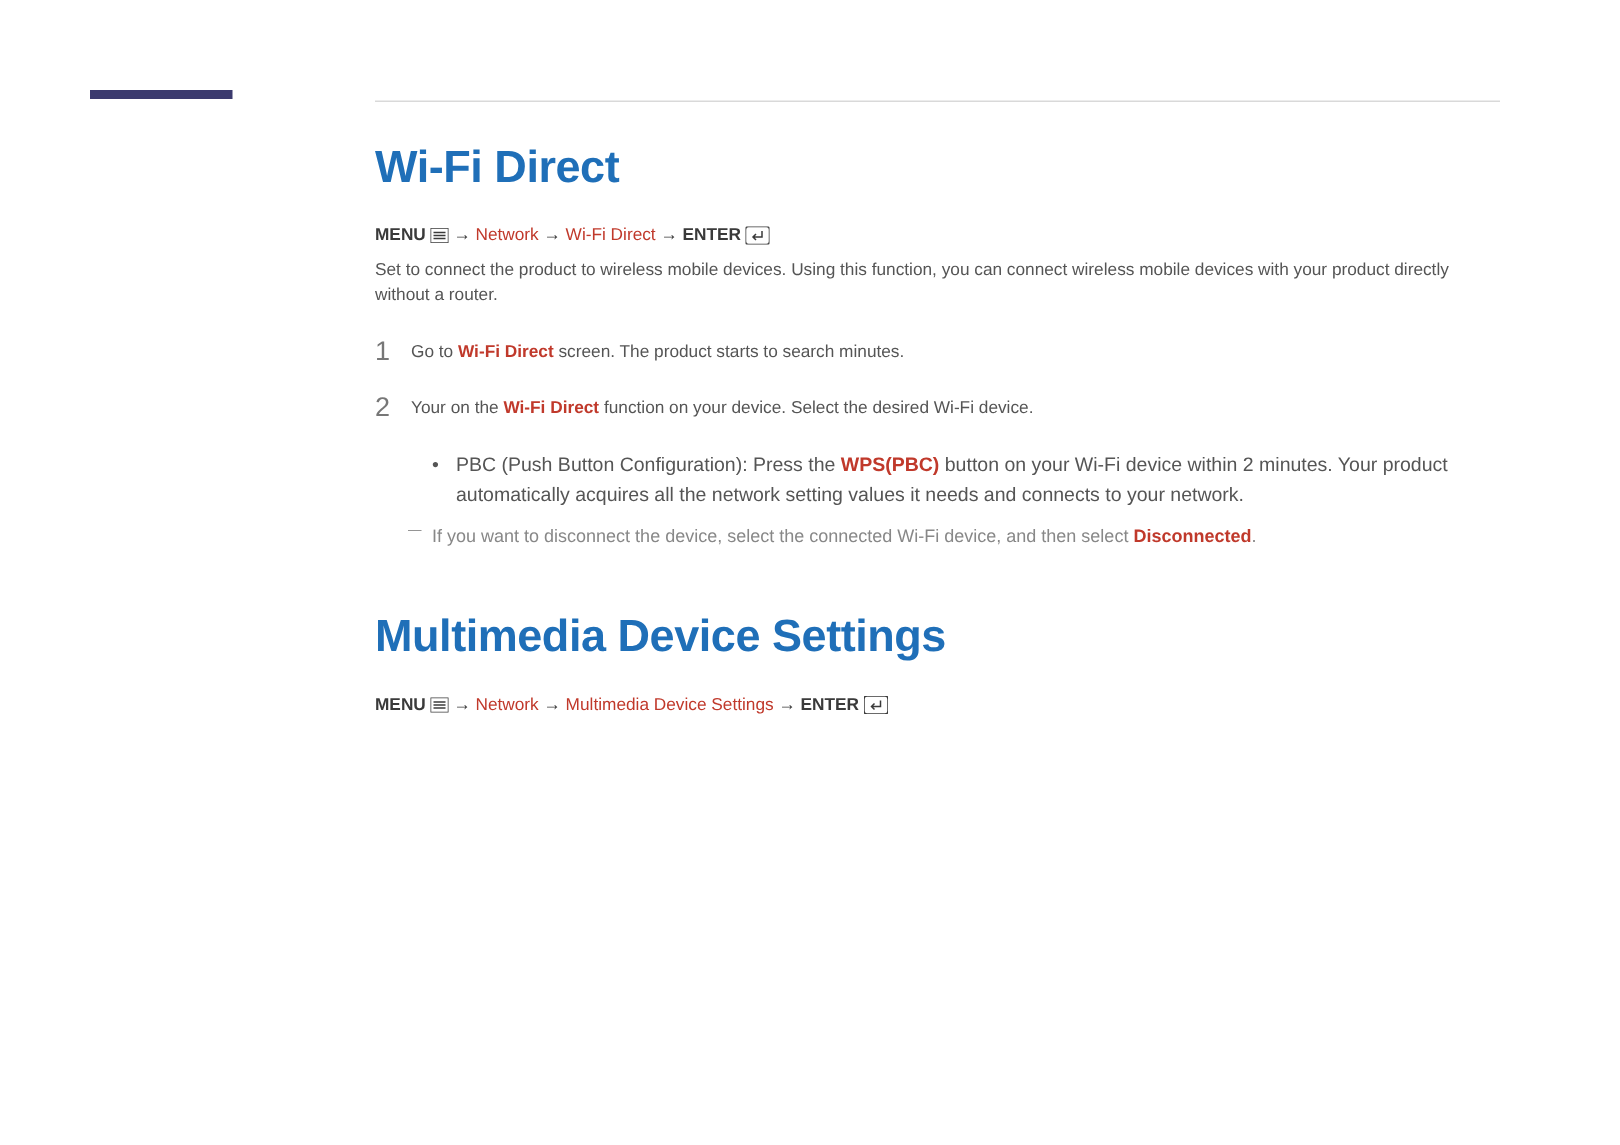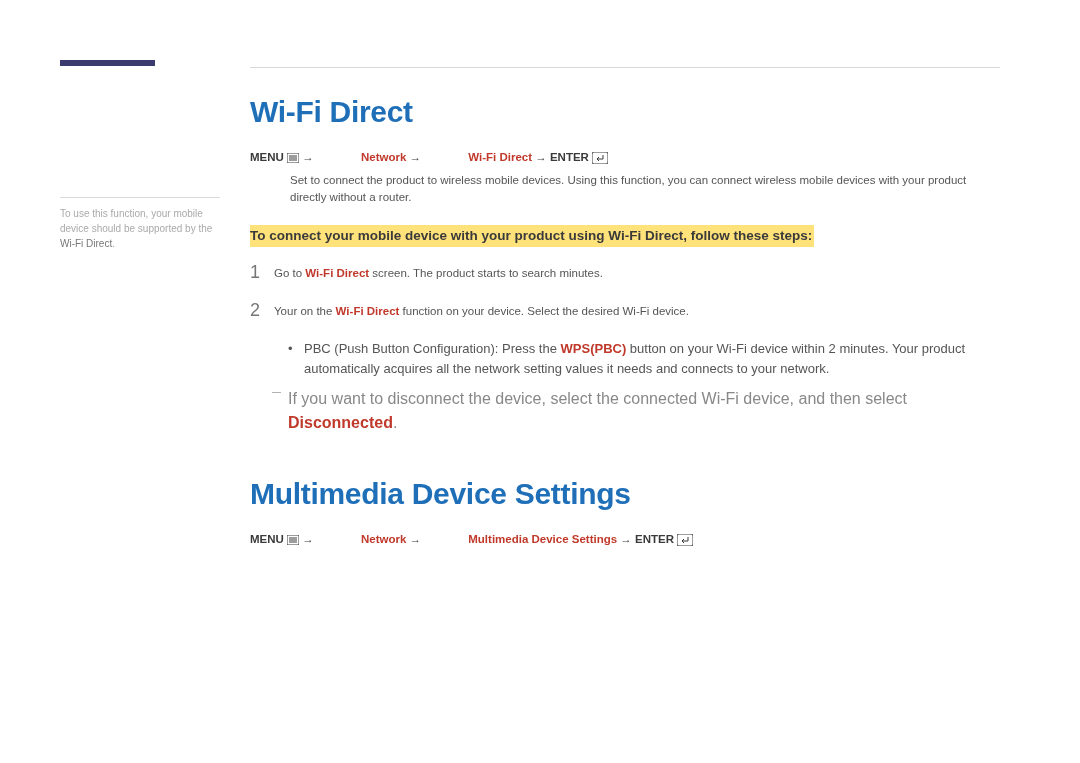--- a/index.html
+++ b/index.html
@@ -6,49 +6,46 @@
   html, body { width: 1080px; height: 763px; background: #ffffff; font-family: "Segoe UI", "Helvetica Neue", Arial, sans-serif; color: #4a4a4a; }
   .page { position: relative; width: 1080px; height: 763px; padding: 60px 80px 40px 60px; }
   .accent-bar { position: absolute; top: 60px; left: 60px; width: 95px; height: 6px; background: #3b3a6e; }
   .rule { position: absolute; top: 67px; left: 250px; right: 80px; border-top: 1px solid #d9d9d9; }
   .sidebar { position: absolute; top: 197px; left: 60px; width: 160px; font-size: 10px; color: #aaaaaa; line-height: 1.5; border-top: 1px solid #dcdcdc; padding-top: 8px; }
   .sidebar .strong { color: #777; }
   .content { position: absolute; top: 95px; left: 250px; right: 80px; }
   h1 { font-size: 30px; font-weight: 600; color: #1f6fb8; margin-bottom: 22px; letter-spacing: -0.3px; }
   h1.second { margin-top: 42px; }
   .navpath { font-size: 11.5px; font-weight: 700; color: #3a3a3a; margin-bottom: 6px; }
-  .navpath .red { color: #c0392b; font-weight: 700; margin-left: 44px; }
-  .desc { font-size: 11.5px; color: #555; line-height: 1.5; margin-bottom: 18px; margin-left: 40px; }
+  .navpath .red { color: #c0392b; font-weight: 400; }
+  .desc { font-size: 11.5px; color: #555; line-height: 1.5; margin-bottom: 18px; }
   .highlight-wrap { margin-bottom: 16px; }
   .highlight { display: inline-block; background: #ffe27a; color: #3a3a3a; font-weight: 700; font-size: 13.5px; padding: 2px 2px 2px 0; line-height: 1.4; }
   .steps { margin-bottom: 4px; }
   .step { display: flex; align-items: flex-start; margin-bottom: 18px; font-size: 11.5px; color: #555; line-height: 1.5; }
   .step .num { flex: 0 0 24px; font-size: 18px; color: #777; font-weight: 400; line-height: 1.1; }
   .step .txt { flex: 1; padding-top: 2px; }
   .step .txt .strong { color: #c0392b; font-weight: 700; }
   .bullets { padding-left: 38px; }
   .bullets .b-item { position: relative; padding-left: 16px; font-size: 13px; color: #555; line-height: 1.55; margin-bottom: 8px; }
   .bullets .b-item::before { content: "•"; position: absolute; left: 0; top: 0; color: #555; }
   .bullets .b-item .redbold { color: #c0392b; font-weight: 700; }
-  .footnote { position: relative; font-size: 16px; color: #888; padding-left: 16px; line-height: 1.5; margin-top: 4px; margin-bottom: 4px; margin-left: 22px; }
+  .footnote { position: relative; font-size: 12px; color: #888; padding-left: 16px; line-height: 1.5; margin-top: 4px; margin-bottom: 4px; margin-left: 22px; }
   .footnote::before { content: "—"; position: absolute; left: 0; top: -1px; color: #888; font-size: 9px; }
   .footnote .redbold { color: #c0392b; font-weight: 700; }
   .icon-menu { display:inline-block; vertical-align:-2px; }
   .icon-enter { display:inline-block; vertical-align:-3px; }
 </style>
 </head>
 <body>
 
 <div class="page">
   <div class="accent-bar"></div>
   <div class="rule"></div>
 
-  <div class="sidebar">
-    <span>To use this function, your mobile device should be supported by the </span><span class="strong">Wi-Fi Direct</span><span>.</span>
-  </div>
 
   <div class="content">
 
     <h1>Wi-Fi Direct</h1>
 
     <div class="navpath">
       <span>MENU</span>
       <span class="icon-menu"><svg width="12" height="10">
             <rect x="0" y="0" width="12" height="10" fill="none" stroke="#3a3a3a" stroke-width="1"></rect>
             <line x1="2" y1="3" x2="10" y2="3" stroke="#3a3a3a" stroke-width="1"></line>
@@ -57,23 +54,20 @@
           </svg></span>
       <span> → </span><span class="red">Network</span><span> → </span><span class="red">Wi-Fi Direct</span><span> → </span><span>ENTER</span>
       <span class="icon-enter"><svg width="16" height="12">
             <rect x="0" y="0" width="16" height="12" rx="2" fill="none" stroke="#3a3a3a" stroke-width="1"></rect>
             <path d="M11 3 L11 7 L5 7 M7 5 L5 7 L7 9" fill="none" stroke="#3a3a3a" stroke-width="1"></path>
           </svg></span>
     </div>
 
     <div class="desc">Set to connect the product to wireless mobile devices. Using this function, you can connect wireless mobile devices with your product directly without a router.</div>
 
-    <div class="highlight-wrap">
-      <span class="highlight">To connect your mobile device with your product using Wi-Fi Direct, follow these steps:</span>
-    </div>
 
     <div class="steps">
       <div class="step">
         <div class="num">1</div>
         <div class="txt">
           <span>Go to </span><span class="strong">Wi-Fi Direct</span><span> screen. The product starts to search minutes.</span>
         </div>
       </div>
       <div class="step">
         <div class="num">2</div>

